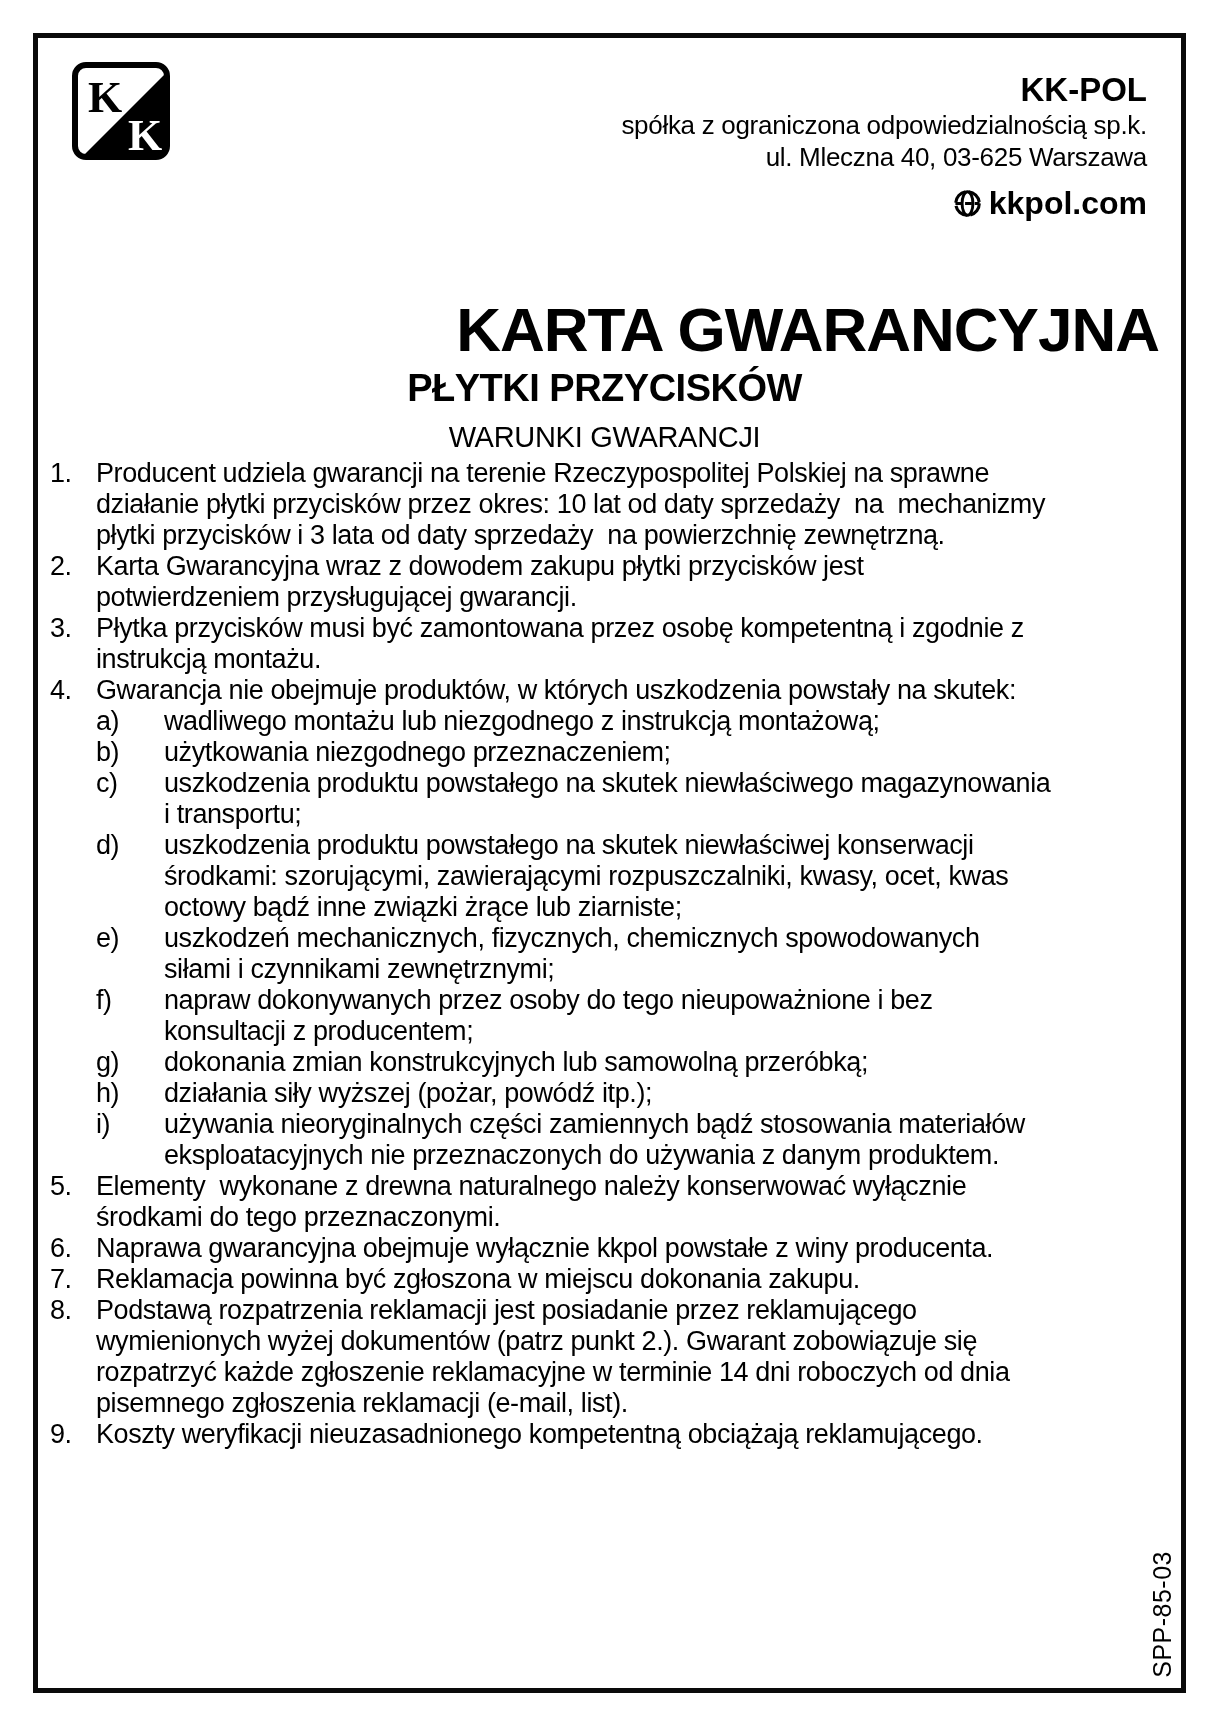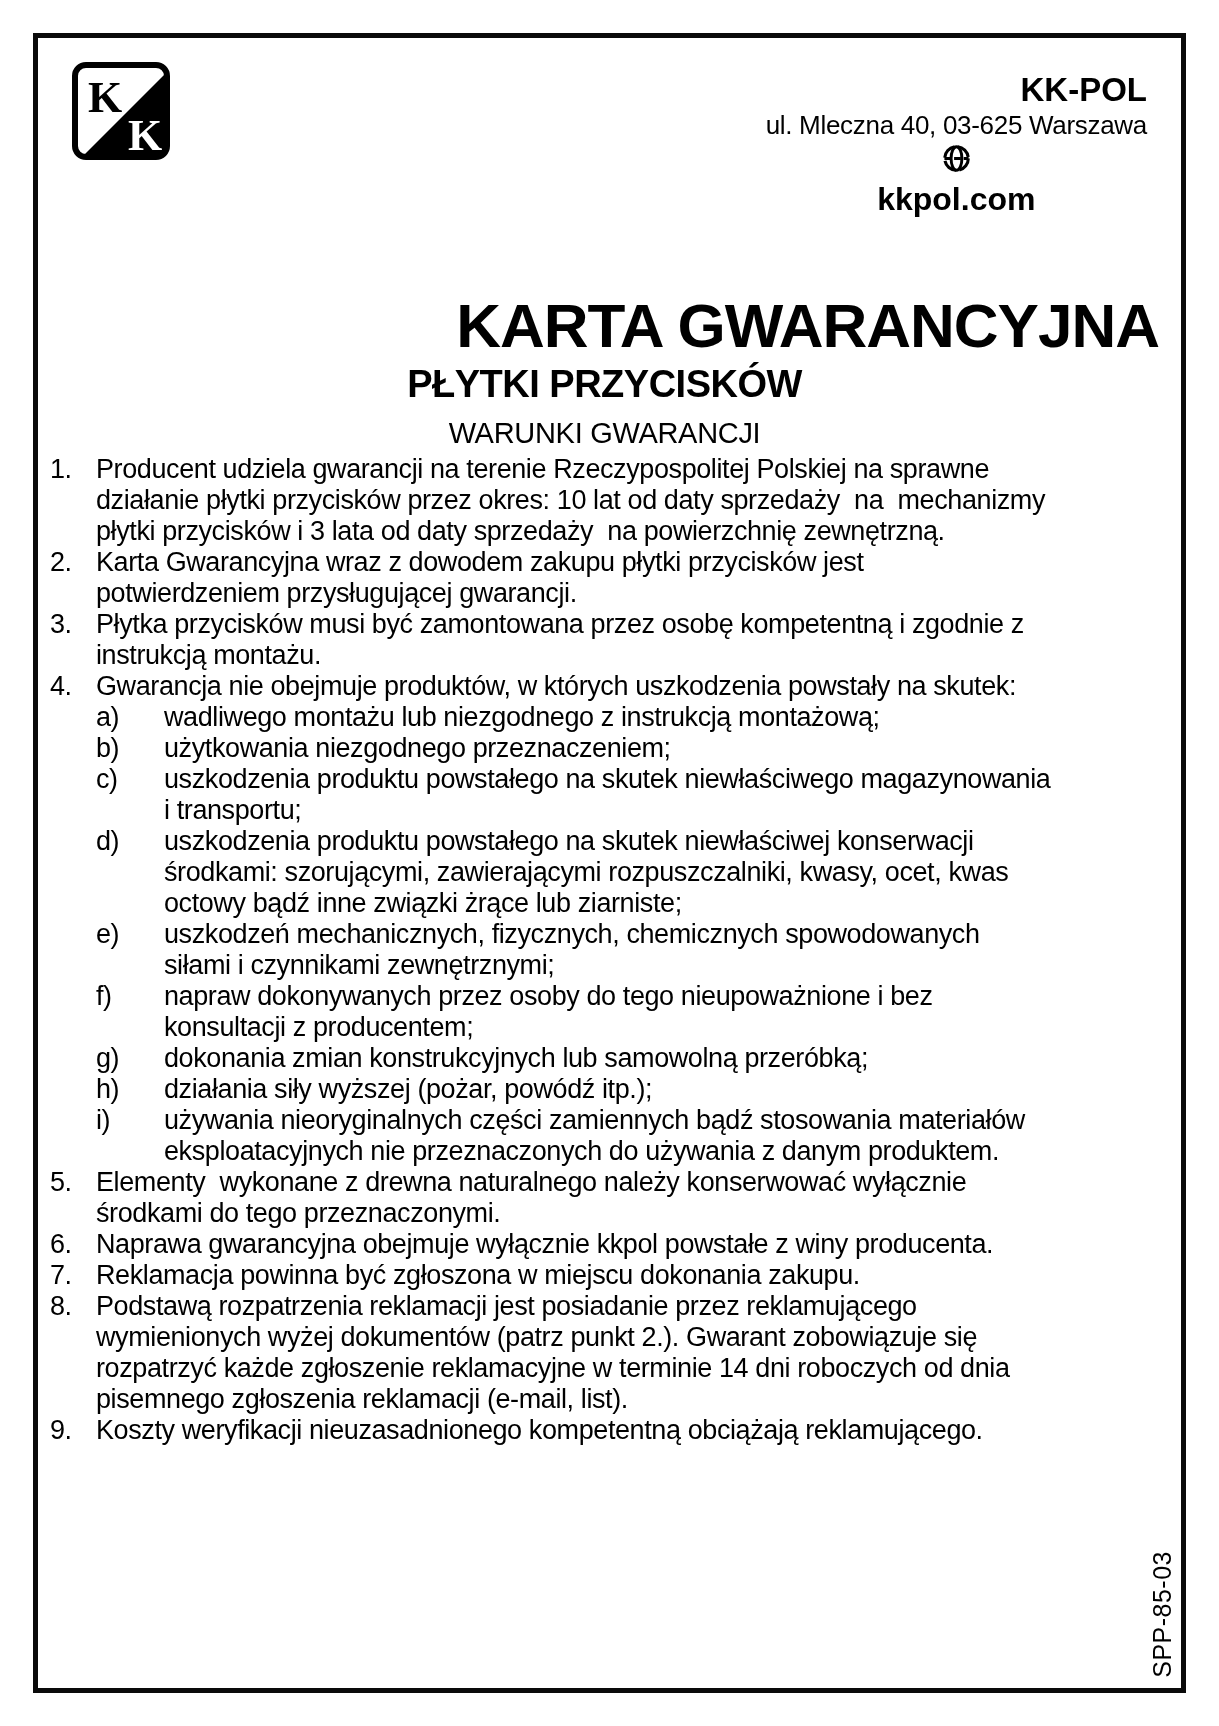--- a/index.html
+++ b/index.html
@@ -66,22 +66,21 @@
   }
   .company-name { font-size: 33px; font-weight: bold; }
   .company-line { font-size: 26px; letter-spacing: -0.3px; }
   .company-site {
     font-size: 32px;
     font-weight: bold;
     display: flex;
     align-items: center;
     justify-content: flex-end;
     gap: 7px;
-    margin-top: 2px;
-    flex-direction: column;
+    margin-top: 10px;
   }
   .globe-svg { width: 29px; height: 29px; display: block; }
 
   
   .doc-title {
     text-align: right;
     font-size: 62px;
     font-weight: bold;
     letter-spacing: -1px;
     margin-top: 76px;
@@ -158,20 +157,21 @@
               </g>
               <rect x="5" y="5" width="92" height="92" rx="11" fill="none" stroke="#000000" stroke-width="6"></rect>
               <text x="18" y="52" font-family="Liberation Serif, serif" font-weight="bold" font-size="44" fill="#000000">K</text>
               <text x="58" y="90" font-family="Liberation Serif, serif" font-weight="bold" font-size="44" fill="#ffffff">K</text>
             </svg>
           </span>
         </div>
 
         <div class="company-block">
           <div class="company-name">KK-POL</div>
+          <div class="company-line">spółka z ograniczona odpowiedzialnością sp.k.</div>
           <div class="company-line">ul. Mleczna 40, 03-625 Warszawa</div>
           <div class="company-site">
             <span>
               <svg class="globe-svg" viewBox="0 0 30 30" aria-hidden="true">
                 <circle cx="15" cy="15" r="12.2" fill="none" stroke="#000" stroke-width="3.2" stroke-dasharray="16 3.5"></circle>
                 <ellipse cx="15" cy="15" rx="5.6" ry="12.2" fill="none" stroke="#000" stroke-width="3"></ellipse>
                 <line x1="2.5" y1="15" x2="27.5" y2="15" stroke="#000" stroke-width="3" stroke-dasharray="7 3"></line>
               </svg>
             </span>
             <span>kkpol.com</span>

